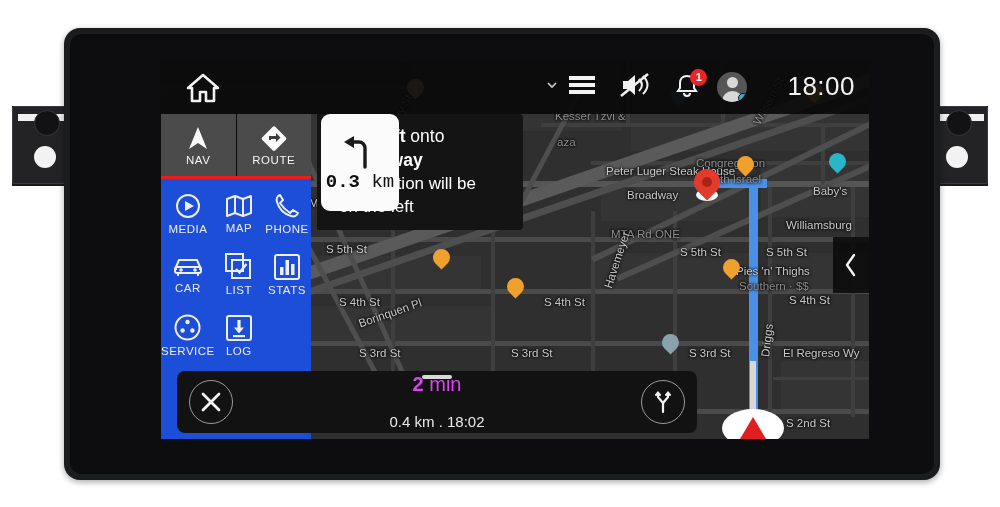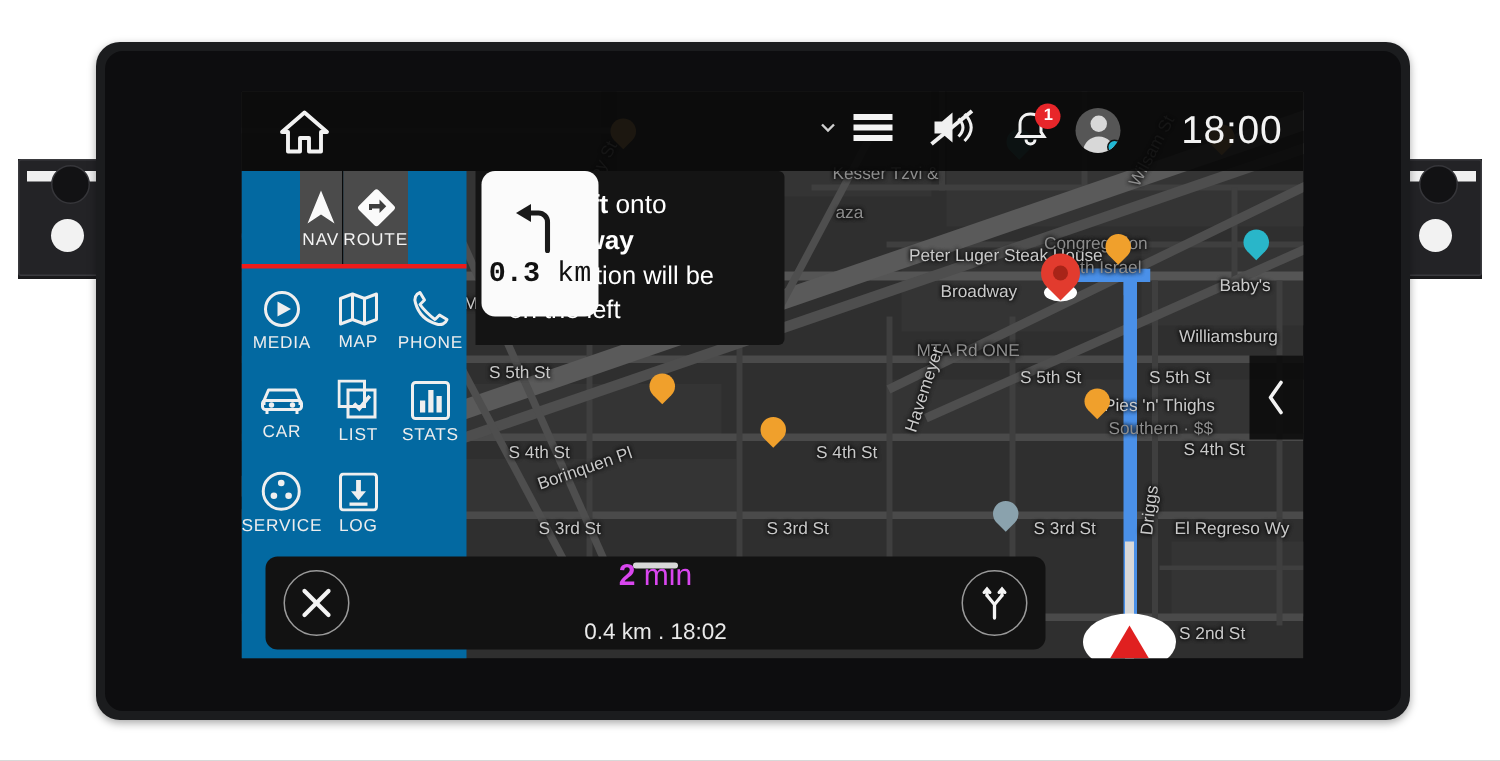--- a/index.html
+++ b/index.html
@@ -147,22 +147,22 @@
     background:#21b8d4; border:1.5px solid #111;
   }
   #clock{
     color:#f2f2f2; font-size:26px; letter-spacing:.5px; margin-left:26px;
     font-family:"Liberation Sans", sans-serif;
   }
 
   
   #sidebar{
     position:absolute; left:0; top:53px; width:150px; bottom:0;
-    background:#0369a1;
-    display:flex; flex-direction:column;align-items:center;
+    background:#1d4ed8;
+    display:flex; flex-direction:column;
   }
   #tabs{ display:flex; height:62px; position:relative; }
   .tab{
     flex:1; background:#4b4b4b; display:flex; flex-direction:column;
     align-items:center; justify-content:center; gap:3px; cursor:pointer;
     border-right:1px solid #0a0a0a;
   }
   .tab:last-child{ border-right:none; }
   .tab .lbl{ color:#f4f4f4; font-size:11.5px; letter-spacing:.6px; }
   #tab-underline{ height:3px; background:#ee1b1b; width:100%; }

